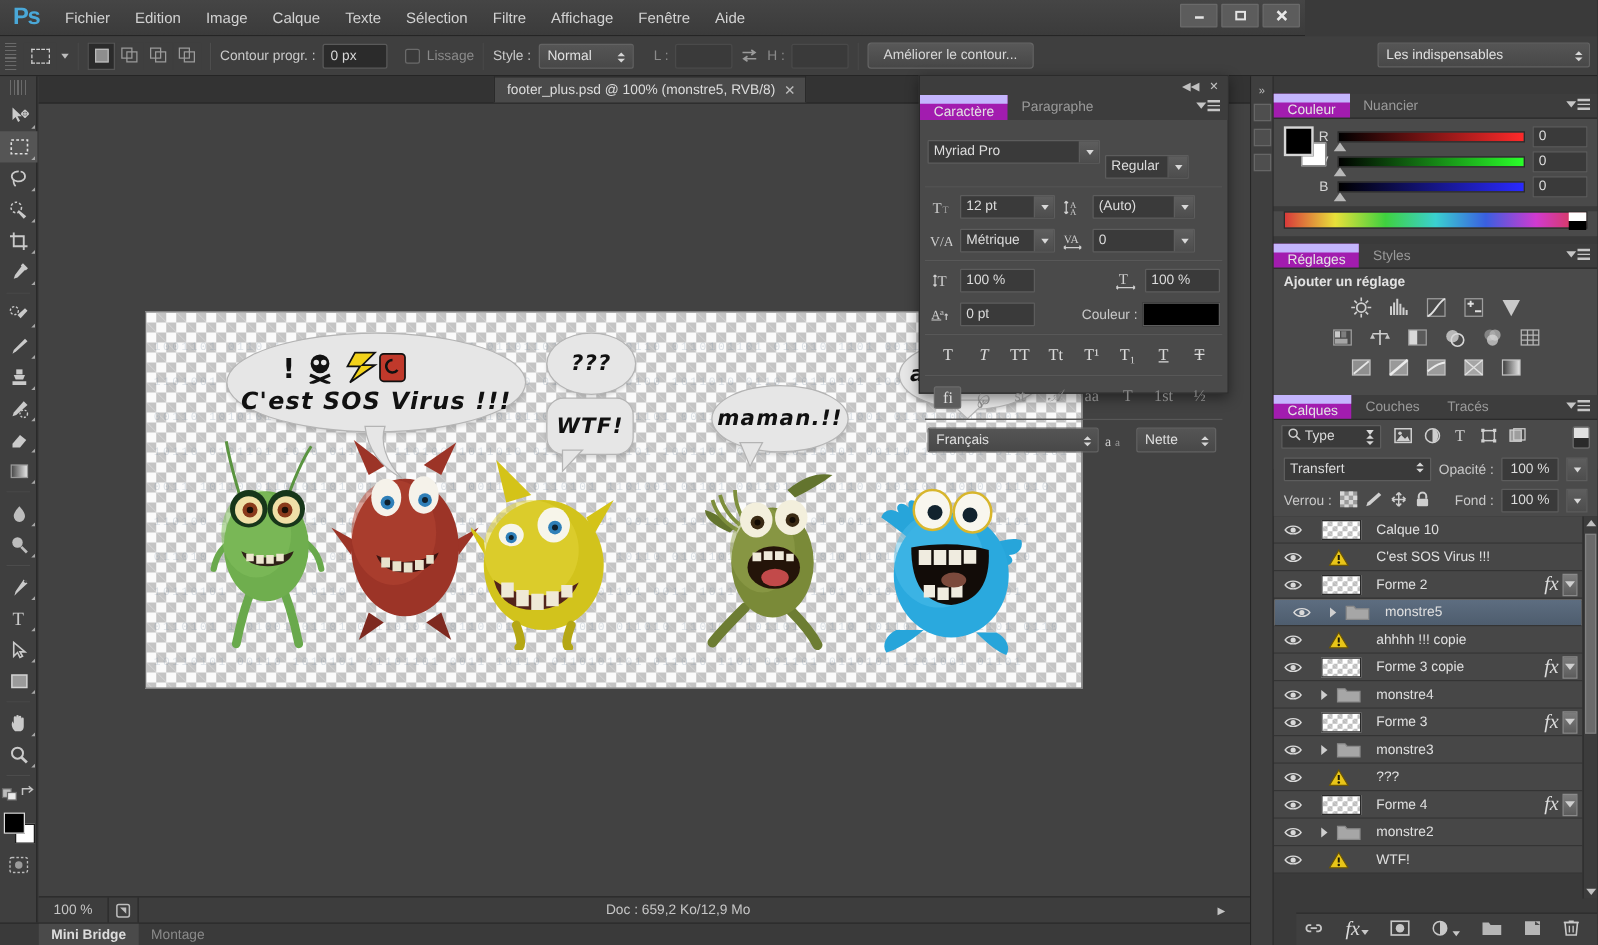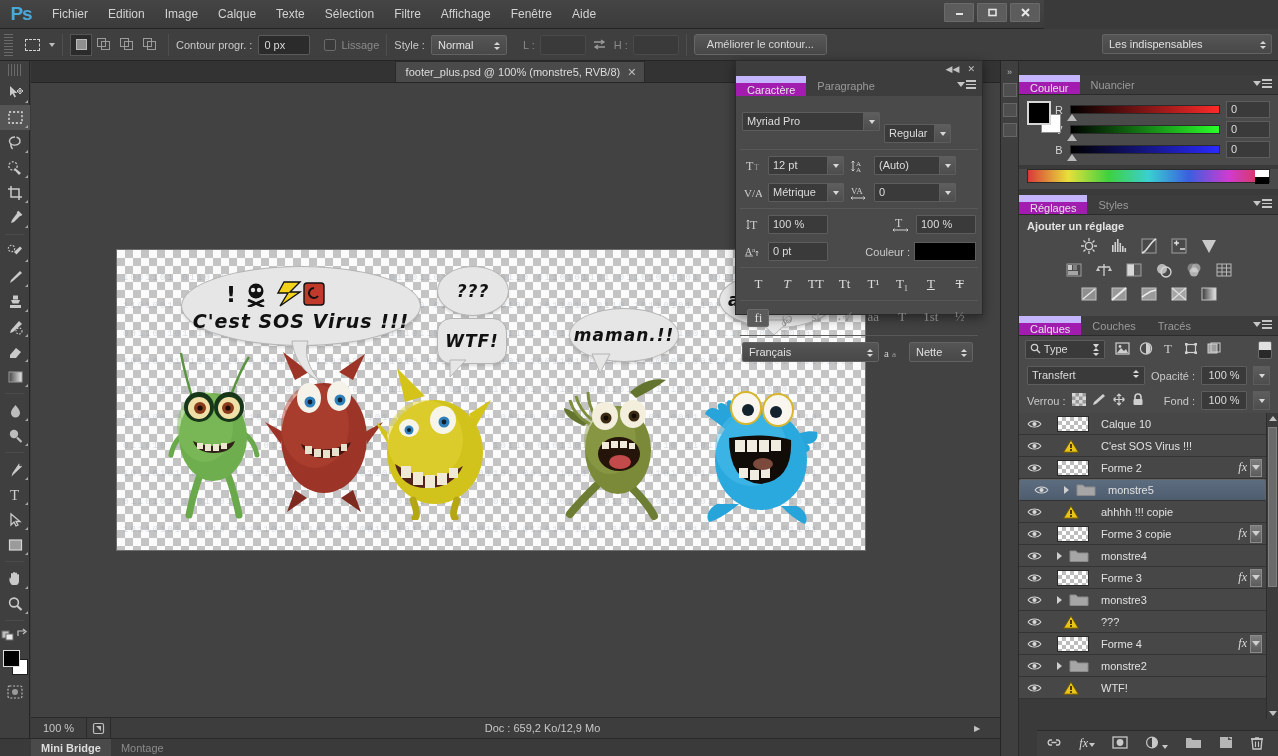--- a/index.html
+++ b/index.html
@@ -253,21 +253,21 @@
       linear-gradient(45deg,#bdbdbd 25%,transparent 25%,transparent 75%,#bdbdbd 75%);
     background-size:8px 8px; background-position:0 0,4px 4px; background-color:#fff;
     position:relative;
   }
   .folderico { width:20px;height:14px; }
   .warnico { width:16px;height:14px; }
   .discl { width:12px; display:flex; align-items:center; justify-content:center; }
   .discl b { display:block;width:0;height:0;border-top:4px solid transparent;border-bottom:4px solid transparent;border-left:5px solid #cfcfcf;}
   .lname { flex:1; font-size:11px; color:#e0e0e0; padding-left:4px; white-space:nowrap; overflow:hidden; }
   .fxcol { width:34px; display:flex; align-items:center; gap:3px; justify-content:flex-end; padding-right:4px; }
-  .fxglyph { font-family:"Liberation Serif", serif; font-style:italic; color:#dcdcdc; font-size:12px; }
+  .fxglyph { font-family:"Liberation Serif", serif; font-style:italic; color:#dcdcdc; font-size:16px; }
   .fxtri { width:0;height:0;border-left:4px solid transparent;border-right:4px solid transparent;border-top:5px solid #cfcfcf; }
   .lscroll { position:absolute; right:0; top:0; width:12px; bottom:0; background:#3c3c3c; border-left:1px solid #2d2d2d;}
   .lscroll .thumbv { position:absolute; left:1px; top:14px; width:9px; height:160px; background:#6a6a6a; border:1px solid #808080; }
   .lscroll .up, .lscroll .dn { position:absolute; left:2px; width:0;height:0; }
   .lscroll .up { top:3px; border-left:4px solid transparent;border-right:4px solid transparent;border-bottom:5px solid #c0c0c0;}
   .lscroll .dn { bottom:3px; border-left:4px solid transparent;border-right:4px solid transparent;border-top:5px solid #c0c0c0;}
   .layerfooter {
     position:absolute; left:18px; right:0; bottom:0; height:26px; background:#3f3f3f;
     border-top:1px solid #2b2b2b; display:flex; align-items:center; justify-content:flex-end; gap:17px; padding-right:14px;
     color:#c8c8c8;

